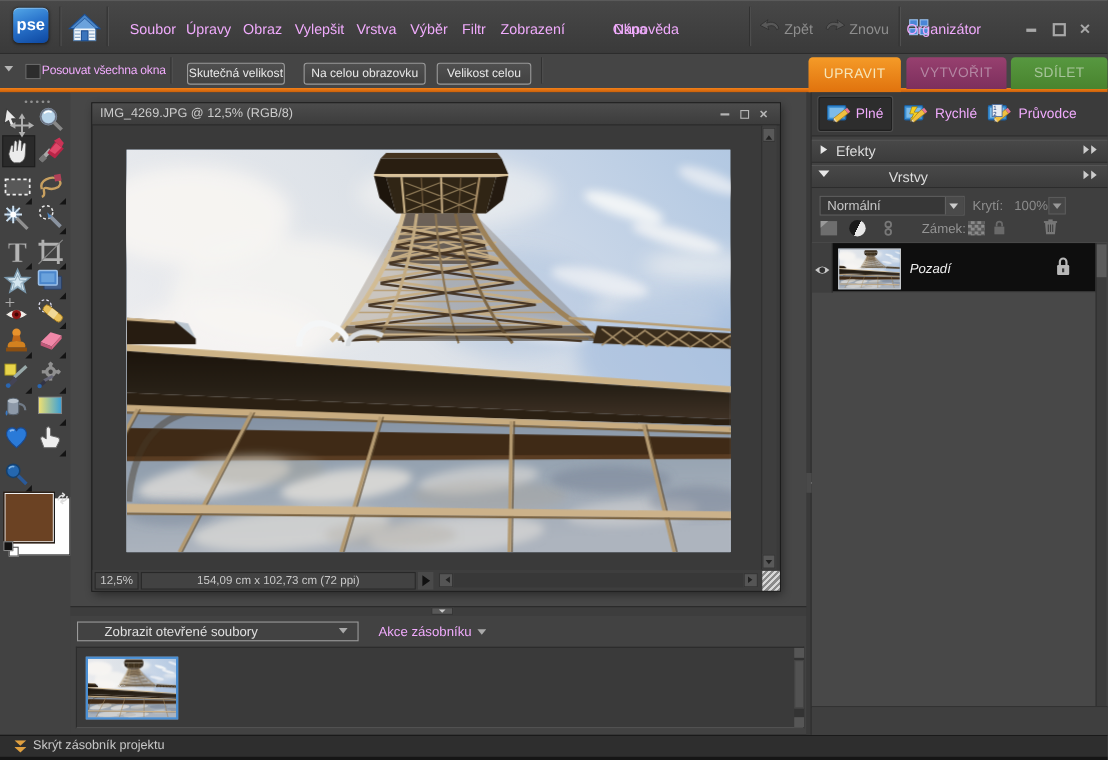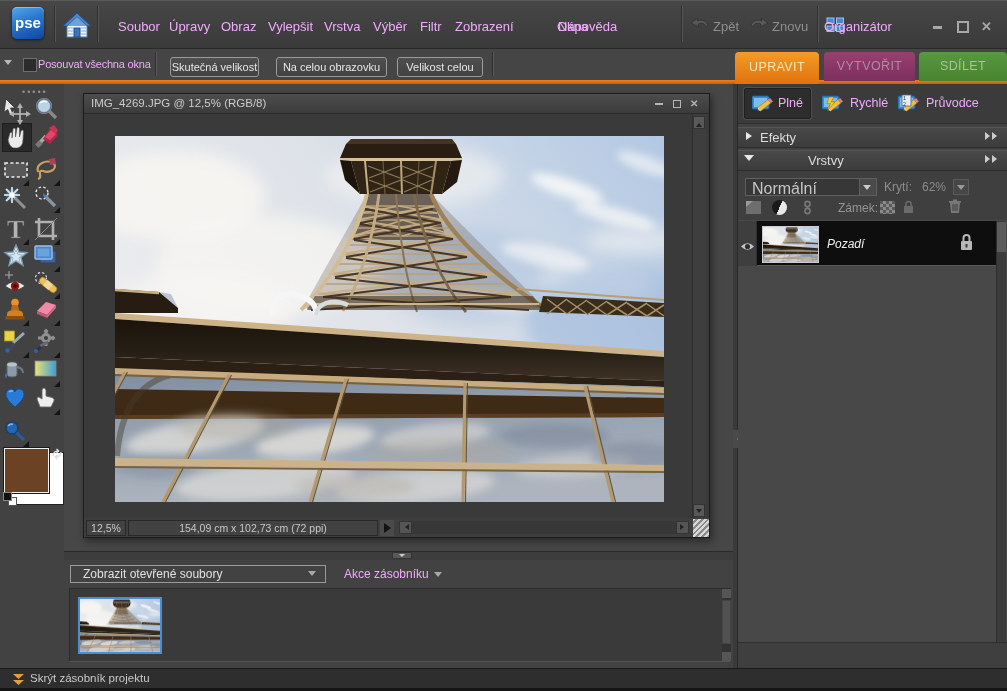--- a/index.html
+++ b/index.html
@@ -542,21 +542,21 @@
 <div class="abs" style="left:676px;top:521px;width:13px;height:13px;background:#555;border:1px solid #333;box-sizing:border-box;"></div>
 <div class="abs" style="left:680px;top:524px;width:0;height:0;border:3px solid transparent;border-left:4px solid #222;"></div>
 <div class="abs" style="left:693px;top:519px;width:16px;height:18px;background:
   repeating-linear-gradient(135deg,#d8d8d8 0 2px,#8a8a8a 2px 4px);"></div>
 
 <div class="abs" style="left:64px;top:551px;width:671px;height:9px;background:#3d3d3d;border-top:1px solid #2a2a2a;box-sizing:border-box;"></div>
 <div class="abs" style="left:392px;top:552px;width:20px;height:7px;background:#585858;border:1px solid #333;box-sizing:border-box;"></div>
 <div class="abs" style="left:399px;top:554px;width:0;height:0;border:3px solid transparent;border-top:3px solid #ccc;"></div>
 <div class="abs" style="left:64px;top:560px;width:671px;height:108px;background:#424242;"></div>
 <div class="abs txt" style="left:70px;top:565px;width:254px;height:16px;border:1px solid #9a9a9a;font-size:12px;
-  line-height:16px;color:#e0e0e0;"><span style="margin-left:12px;text-align:center;">Zobrazit otevřené soubory</span></div>
+  line-height:16px;color:#e0e0e0;"><span style="margin-left:24px;text-align:center;">Zobrazit otevřené soubory</span></div>
 <div class="abs" style="left:308px;top:571px;width:0;height:0;border:4px solid transparent;border-top:5px solid #aaa;"></div>
 <div class="abs txt" style="left:344px;top:567px;font-size:12px;">Akce zásobníku</div>
 <div class="abs" style="left:434px;top:572px;width:0;height:0;border:4px solid transparent;border-top:5px solid #aaa;"></div>
 <div class="abs" style="left:69px;top:588px;width:662px;height:74px;background:#3a3a3a;border:1px solid #2c2c2c;
   border-bottom-color:#555;box-sizing:border-box;"></div>
 <div class="abs" id="thumb1" style="left:78px;top:597px;width:84px;height:57px;border:2px solid #4a8fd4;background:#9db3cc;box-sizing:border-box;box-shadow:inset 0 0 0 1px #fff;">
 <svg width="80" height="53" viewBox="0 0 549 366" preserveAspectRatio="none">
       <use href="#ph"></use>
     </svg></div>
 
@@ -622,25 +622,25 @@
 
 <div class="abs" style="left:738px;top:150px;width:269px;height:21px;background:linear-gradient(#484848,#3c3c3c);
   border-top:1px solid #555;border-bottom:1px solid #2c2c2c;box-sizing:border-box;"></div>
 <div class="abs" style="left:744px;top:155px;width:0;height:0;border:5px solid transparent;border-top:6px solid #e8e8e8;"></div>
 <div class="abs txt" style="left:760px;top:153px;font-size:13px;color:#dcdcdc;margin-left:48px;">Vrstvy</div>
 <div class="abs" style="left:985px;top:155px;width:0;height:0;border:4px solid transparent;border-left:5px solid #ccc;"></div>
 <div class="abs" style="left:992px;top:155px;width:0;height:0;border:4px solid transparent;border-left:5px solid #ccc;"></div>
 
 <div class="abs" style="left:738px;top:171px;width:269px;height:49px;background:#3f3f3f;"></div>
 <div class="abs" style="left:745px;top:178px;width:132px;height:18px;background:#373737;border:1px solid #5f5f5f;box-sizing:border-box;"></div>
-<div class="abs txt" style="left:752px;top:180px;font-size:16px;color:#c6c6c6;">Normální</div>
+<div class="abs txt" style="left:752px;top:180px;font-size:12px;color:#c6c6c6;">Normální</div>
 <div class="abs" style="left:859px;top:179px;width:17px;height:16px;background:#4a4a4a;border-left:1px solid #5f5f5f;box-sizing:border-box;"></div>
 <div class="abs" style="left:863px;top:185px;width:0;height:0;border:4px solid transparent;border-top:5px solid #ccc;"></div>
 <div class="abs txt" style="left:884px;top:180px;font-size:12px;color:#8e8e8e;">Krytí:</div>
-<div class="abs txt" style="left:922px;top:180px;font-size:12px;color:#8a8a8a;">62%</div>
+<div class="abs txt" style="left:922px;top:180px;font-size:12px;color:#8a8a8a;">100%</div>
 <div class="abs" style="left:953px;top:179px;width:16px;height:16px;background:#464646;border:1px solid #5a5a5a;box-sizing:border-box;"></div>
 <div class="abs" style="left:957px;top:185px;width:0;height:0;border:4px solid transparent;border-top:5px solid #999;"></div>
 
 <div class="abs" style="left:746px;top:201px;width:15px;height:13px;background:#6e6e6e;"></div>
 <div class="abs" style="left:746px;top:201px;width:0;height:0;border-left:7px solid #9a9a9a;border-bottom:6px solid transparent;"></div>
 <div class="abs" style="left:772px;top:200px;width:15px;height:15px;border-radius:50%;background:linear-gradient(115deg,#1a1a1a 50%,#e8e8e8 50%);"></div>
 <div class="abs" style="left:801px;top:200px;"><svg width="13" height="16" viewBox="0 0 13 16">
 <circle cx="6.5" cy="4" r="2.6" fill="none" stroke="#787878" stroke-width="1.6"></circle>
 <circle cx="6.5" cy="11" r="2.6" fill="none" stroke="#787878" stroke-width="1.6"></circle>
 <line x1="6.5" y1="6" x2="6.5" y2="9" stroke="#787878" stroke-width="1.6"></line>

